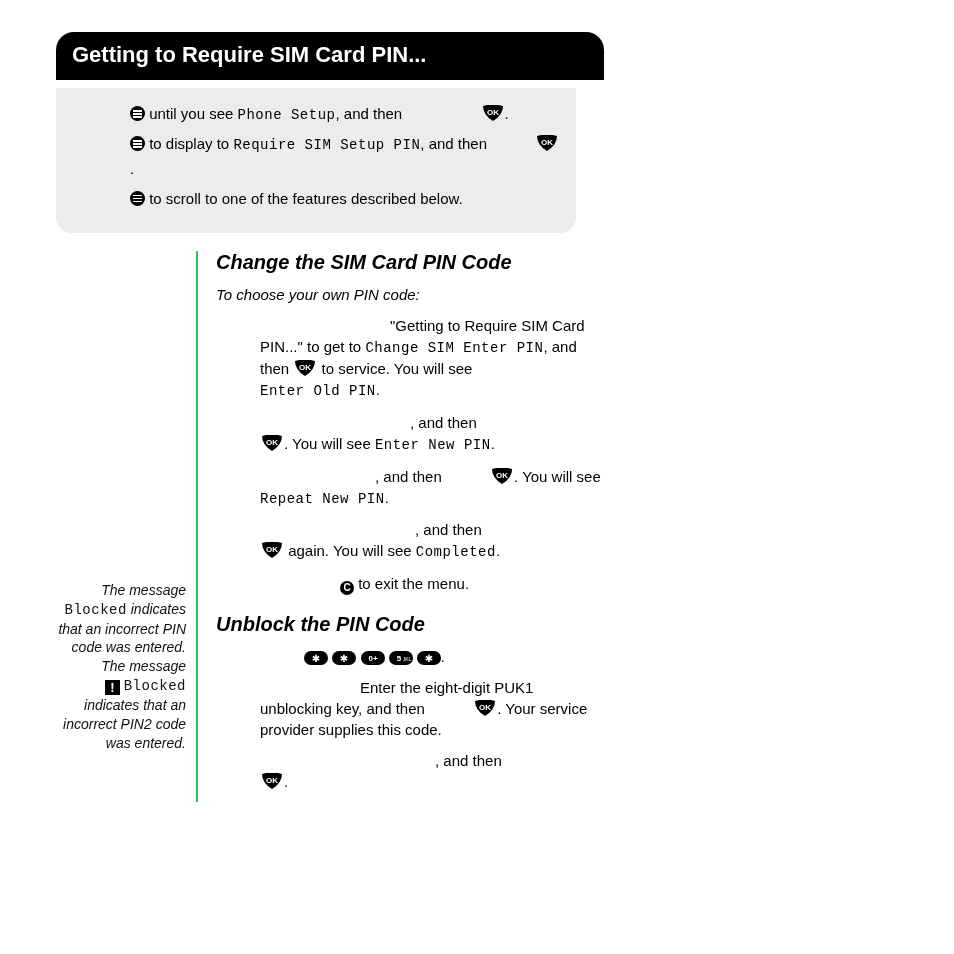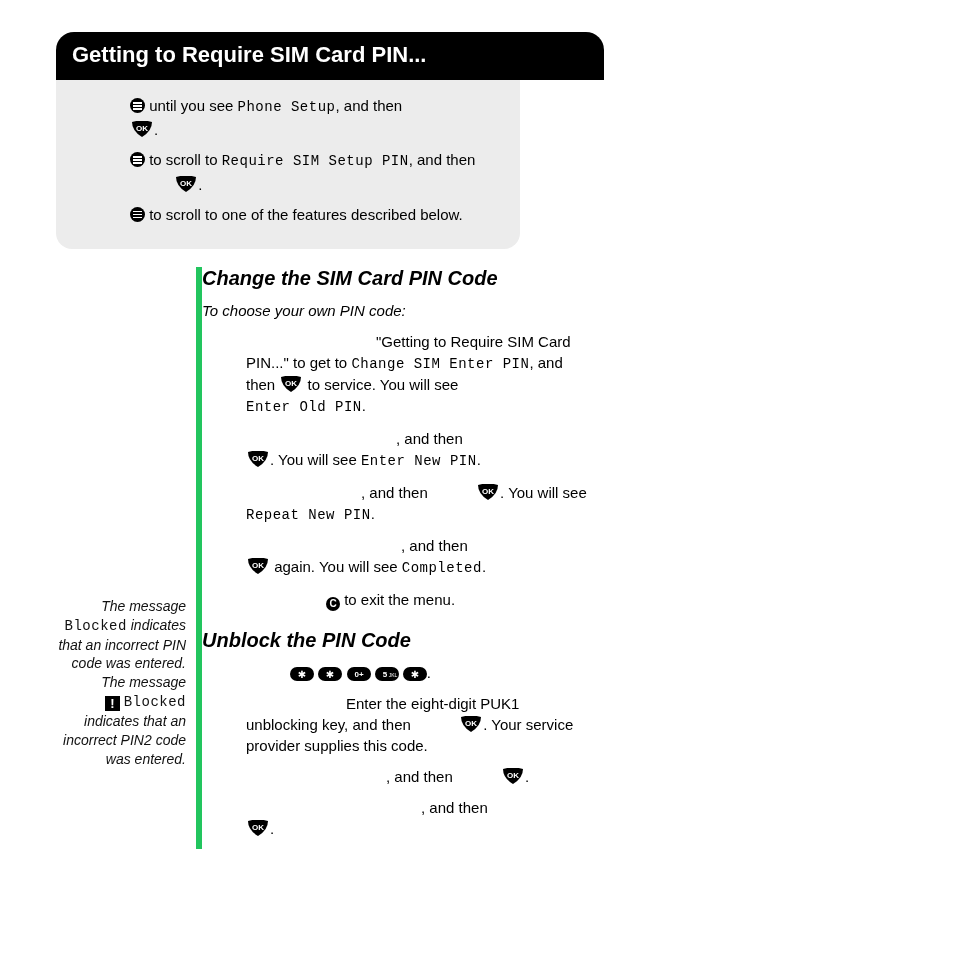--- a/index.html
+++ b/index.html
@@ -21,47 +21,49 @@
     color: #fff;
     font-weight: bold;
     font-size: 22px;
     padding: 10px 12px 12px 16px;
     border-top-left-radius: 18px;
     border-top-right-radius: 18px;
     width: 520px;
   }
   .instr-box {
     background: #ececec;
-    width: 464px;
+    width: 520px;
     border-bottom-left-radius: 16px;
     border-bottom-right-radius: 16px;
     padding: 14px 16px 16px 74px;
     box-sizing: border-box;
     font-size: 15px;
     line-height: 1.6;
+    margin-top: 8px;
   }
   .instr-line { margin-bottom: 6px; }
   .content-row {
     display: flex;
     margin-top: 18px;
   }
   .margin-note {
     width: 130px;
     font-style: italic;
     font-size: 14px;
     line-height: 1.35;
     text-align: right;
     padding-right: 10px;
     color: #111;
     margin-top: 330px;
   }
   .margin-note .lcd { font-style: normal; }
   .main-col {
     width: 390px;
-    border-left: 6px solid #22c55e;
+    border-left: 2px solid #22c55e;
+    padding-left: 18px;
   }
   h2.sub {
     font-style: italic;
     font-weight: bold;
     font-size: 20px;
     margin: 0 0 10px 0;
   }
   p { margin: 0 0 10px 0; line-height: 1.4; font-style: italic; }
   .step-block {
     padding-left: 44px;
@@ -120,21 +122,21 @@
 
   <div class="instr-box">
     <div class="instr-line">
       <span class="icon-menu"></span><span> until you see </span><span class="lcd">Phone Setup</span><span>, and then </span>
       <span style="display:inline-block;width:70px"></span>
       <svg class="icon-ok" width="24" height="17">
           <use href="#ok-shield"></use>
         </svg><span>.</span>
     </div>
     <div class="instr-line">
-      <span class="icon-menu"></span><span> to scroll to </span><span class="lcd">Require SIM Setup PIN</span><span>, and then </span>
+      <span class="icon-menu"></span><span> to display to </span><span class="lcd">Require SIM Setup PIN</span><span>, and then </span>
       <span style="display:inline-block;width:40px"></span>
       <svg class="icon-ok" width="24" height="17">
           <use href="#ok-shield"></use>
         </svg><span>.</span>
     </div>
     <div class="instr-line">
       <span class="icon-menu"></span><span> to scroll to one of the features described below.</span>
     </div>
   </div>
 
@@ -212,31 +214,24 @@
       </div>
 
       <div class="step-block">
         <span style="display:inline-block;width:100px"></span><span>Enter the eight-digit PUK1 unblocking key, and then </span>
         <span style="display:inline-block;width:40px"></span>
         <svg class="icon-ok" width="24" height="17">
             <use href="#ok-shield"></use>
           </svg><span>. Your service provider supplies this code.</span>
       </div>
 
-      <div class="step-block">
-        <span style="display:inline-block;width:140px"></span><span>, and then </span>
-        <span style="display:inline-block;width:40px"></span>
+
+      <div class="step-block">
+        <span style="display:inline-block;width:175px"></span><span>, and then </span><br>
         <svg class="icon-ok" width="24" height="17">
             <use href="#ok-shield"></use>
           </svg><span>.</span>
       </div>
 
-      <div class="step-block">
-        <span style="display:inline-block;width:175px"></span><span>, and then </span><br>
-        <svg class="icon-ok" width="24" height="17">
-            <use href="#ok-shield"></use>
-          </svg><span>.</span>
-      </div>
-
     </div>
   </div>
 
 </div>
 
 </body></html>

